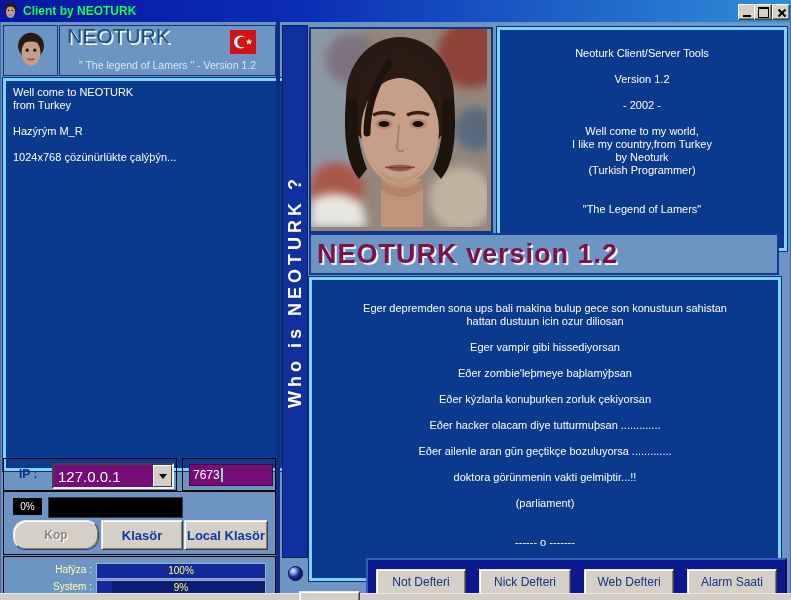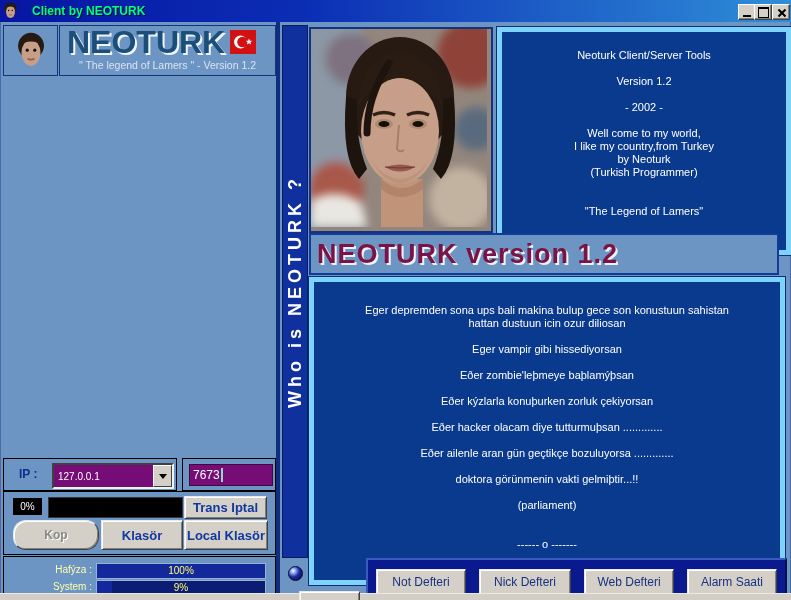--- a/index.html
+++ b/index.html
@@ -4,58 +4,58 @@
 <style>
   html,body{margin:0;padding:0;background:#3a3a3a;}
   #win{position:relative;width:791px;height:600px;background:#6d95c4;overflow:hidden;
        font-family:"Liberation Sans",sans-serif;box-shadow:inset 0 0 0 1px #4a6aa8;}
   .abs{position:absolute;}
 
   
   .titlebar{left:0;top:0;width:791px;height:22px;
     background:linear-gradient(90deg,#0716a2 0%,#0b2db4 38%,#2f8fd8 100%);
     display:flex;align-items:center;padding-left:3px;}
-  .title-text{color:#00ff7f;font-weight:bold;font-size:12px;margin-left:14px;text-shadow:1px 1px 0 #041040;}
+  .title-text{color:#00ff7f;font-weight:bold;font-size:12px;margin-left:5px;text-shadow:1px 1px 0 #041040;}
   .winbtn{position:absolute;top:4px;width:16px;height:14px;background:#d4d0c8;
     border:1px solid;border-color:#fff #404040 #404040 #fff;box-shadow:inset -1px -1px 0 #808080;
     display:flex;align-items:center;justify-content:center;}
   #btn-min{left:738px;} #btn-max{left:754px;} #btn-close{left:772px;}
   .glyph-min{width:8px;height:2px;background:#000;margin-top:7px;}
   .glyph-max{width:9px;height:8px;border:1px solid #000;border-top:2px solid #000;}
   .glyph-close{position:relative;width:9px;height:9px;}
   .glyph-close::before,.glyph-close::after{content:"";position:absolute;left:4px;top:0;width:2px;height:10px;background:#000;}
   .glyph-close::before{transform:rotate(45deg);} .glyph-close::after{transform:rotate(-45deg);}
 
   
-  .navy{background:#0a3a8e;border:5px solid #7dd3fc;box-shadow:0 0 0 1px #0e2f74;}
+  .navy{background:#0a3a8e;border:3px solid #7dd3fc;box-shadow:0 0 0 1px #0e2f74;}
   .btn{background:#d4d0c8;border:1px solid;border-color:#e9e9e9 #404040 #404040 #e9e9e9;
     box-shadow:inset 1px 1px 0 #fff,inset -1px -1px 0 #808080;
     display:flex;align-items:center;justify-content:center;color:#16368e;font-size:12px;cursor:default;}
   .btn.bold{font-weight:bold;font-size:13px;color:#1238a0;}
   .btn.disabled{font-weight:bold;color:#8a8886;text-shadow:1px 1px 0 #fff;}
 
   
   .avatar-box{left:3px;top:25px;width:53px;height:49px;border:1px solid #16337e;
     display:flex;align-items:center;justify-content:center;}
   .logo-box{left:59px;top:25px;width:215px;height:49px;border:1px solid #16337e;}
-  .logo-title{position:absolute;left:7px;top:-2px;font-size:32px;font-weight:bold;color:#1b4e78;
+  .logo-title{position:absolute;left:7px;top:-2px;font-size:21px;font-weight:normal;color:#1b4e78;
     text-shadow:2px 2px 0 #eef4fa;letter-spacing:0px;}
   .flag{position:absolute;left:170px;top:4px;width:26px;height:24px;}
   .logo-sub{position:absolute;left:0;top:33px;width:100%;text-align:center;font-size:10.5px;color:#d8e4f2;}
 
   .welcome-box{left:3px;top:78px;width:271px;height:377px;padding:5px 7px;}
   .w-line{font-size:11px;line-height:13px;min-height:13px;color:#fff;white-space:nowrap;}
 
   
   .panel{border:1px solid #000000;}
   .ip-panel{left:3px;top:458px;width:172px;height:31px;}
   .ip-label{position:absolute;left:15px;top:8px;font-weight:bold;font-size:12px;color:#0e2f8e;}
   .combo{position:absolute;left:48px;top:4px;width:118px;height:22px;border:2px solid;
     border-color:#404040 #f4f4f4 #f4f4f4 #404040;background:#760c76;display:flex;align-items:stretch;}
-  .combo-text{color:#fff;font-size:10px;padding-left:4px;flex:1;display:flex;align-items:center;}
+  .combo-text{color:#fff;font-size:15px;padding-left:4px;flex:1;display:flex;align-items:center;}
   .combo-btn{width:17px;background:#d4d0c8;border:1px solid;border-color:#fff #404040 #404040 #fff;
     display:flex;align-items:center;justify-content:center;}
   .arr{width:0;height:0;border:4px solid transparent;border-top:5px solid #000;margin-top:5px;}
   .port-panel{left:182px;top:458px;width:92px;height:31px;}
   .port-field{position:absolute;left:6px;top:5px;width:79px;height:20px;background:#760c76;
     border:1px solid #40083f;color:#fff;font-size:12px;display:flex;align-items:center;padding-left:3px;}
   .caret{display:inline-block;width:2px;height:14px;background:#8fd8cc;margin-left:1px;}
 
   .transfer-panel{left:3px;top:491px;width:271px;height:62px;}
   .pct-box{position:absolute;left:9px;top:6px;width:29px;height:17px;background:#000;color:#fff;
@@ -144,41 +144,48 @@
     <div class="logo-title">NEOTURK</div>
     <svg class="flag" viewBox="0 0 26 24">
       <rect width="26" height="24" fill="#d21212"></rect>
       <circle cx="10.5" cy="12" r="6.5" fill="#fff"></circle>
       <circle cx="12.5" cy="12" r="5.3" fill="#d21212"></circle>
       <polygon fill="#fff" points="19,8.6 19.9,10.8 22.3,10.8 20.4,12.3 21.1,14.6 19,13.2 16.9,14.6 17.6,12.3 15.7,10.8 18.1,10.8"></polygon>
     </svg>
     <div class="logo-sub">" The legend of Lamers " - Version 1.2</div>
   </div>
 
+  <div class="abs navy welcome-box">
+    <div class="w-line">Well come to NEOTURK</div>
+    <div class="w-line">from Turkey</div>
+    <div class="w-line"></div>
+    <div class="w-line">Hazýrým M_R</div>
+    <div class="w-line"></div>
+    <div class="w-line">1024x768 çözünürlükte çalýþýn...</div>
+  </div>
 
   <div class="abs panel ip-panel">
     <span class="ip-label">IP :</span>
     <div class="combo">
       <span class="combo-text">127.0.0.1</span>
       <span class="combo-btn">
           <span class="arr"></span>
         </span>
     </div>
   </div>
   <div class="abs panel port-panel">
     <div class="port-field">
       <span>7673</span>
         <span class="caret"></span>
     </div>
   </div>
 
   <div class="abs panel transfer-panel">
     <div class="pct-box">0%</div>
     <div class="trans-bar"></div>
-    <div class="btn bold btn-trans">Trans Iptal</div>
     <div class="btn disabled btn-kop">Kop</div>
     <div class="btn bold btn-baglan">Klasör</div>
     <div class="btn bold btn-local">Local Klasör</div>
   </div>
 
   <div class="abs panel memory-panel">
     <div class="stat-label" style="top:7px">Hafýza :</div>
     <div class="statbar" style="top:6px">
       <div class="fill" style="width: 100%;"></div>
       <div class="pct-text">100%</div>

